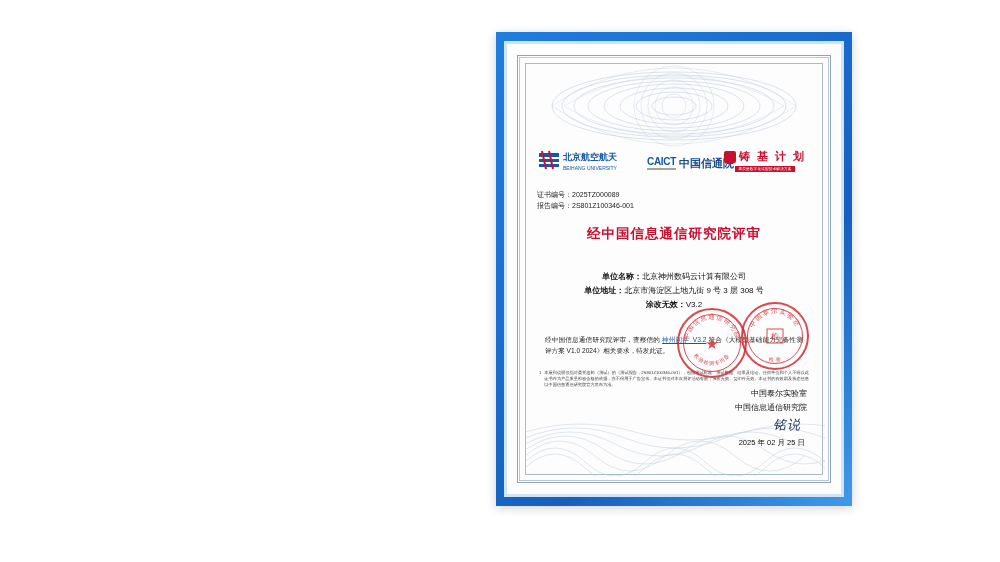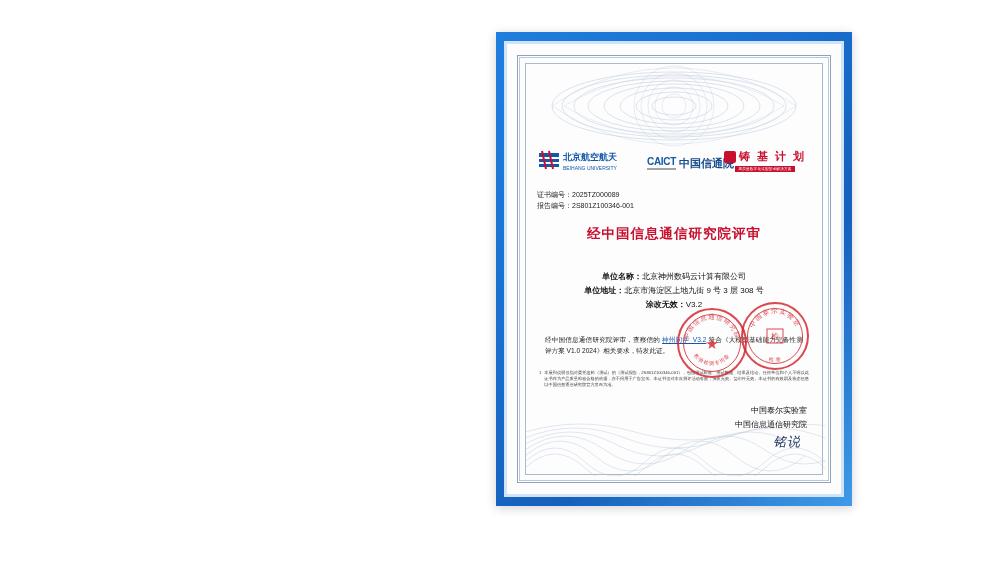--- a/index.html
+++ b/index.html
@@ -489,20 +489,21 @@
                 <rect x="24" y="25" width="16" height="14" fill="none" stroke="#d2232a" stroke-width="1"></rect>
                 <text x="32" y="35" font-size="8" fill="#d2232a" text-anchor="middle" font-family="Liberation Sans, sans-serif">检</text>
               </svg>
               <div class="seal-bottom-text">检 验</div>
             </div>
 
             <div id="sign-zone">
               <div class="sign-line">中国泰尔实验室</div>
               <div class="sign-line">中国信息通信研究院</div>
               <div id="sign-name">铭说</div>
+              <div id="sign-date">2025 年 02 月 25 日</div>
             </div>
 
           </div>
         </div>
 
       </div>
     </div>
   </div>
 
 </div>

